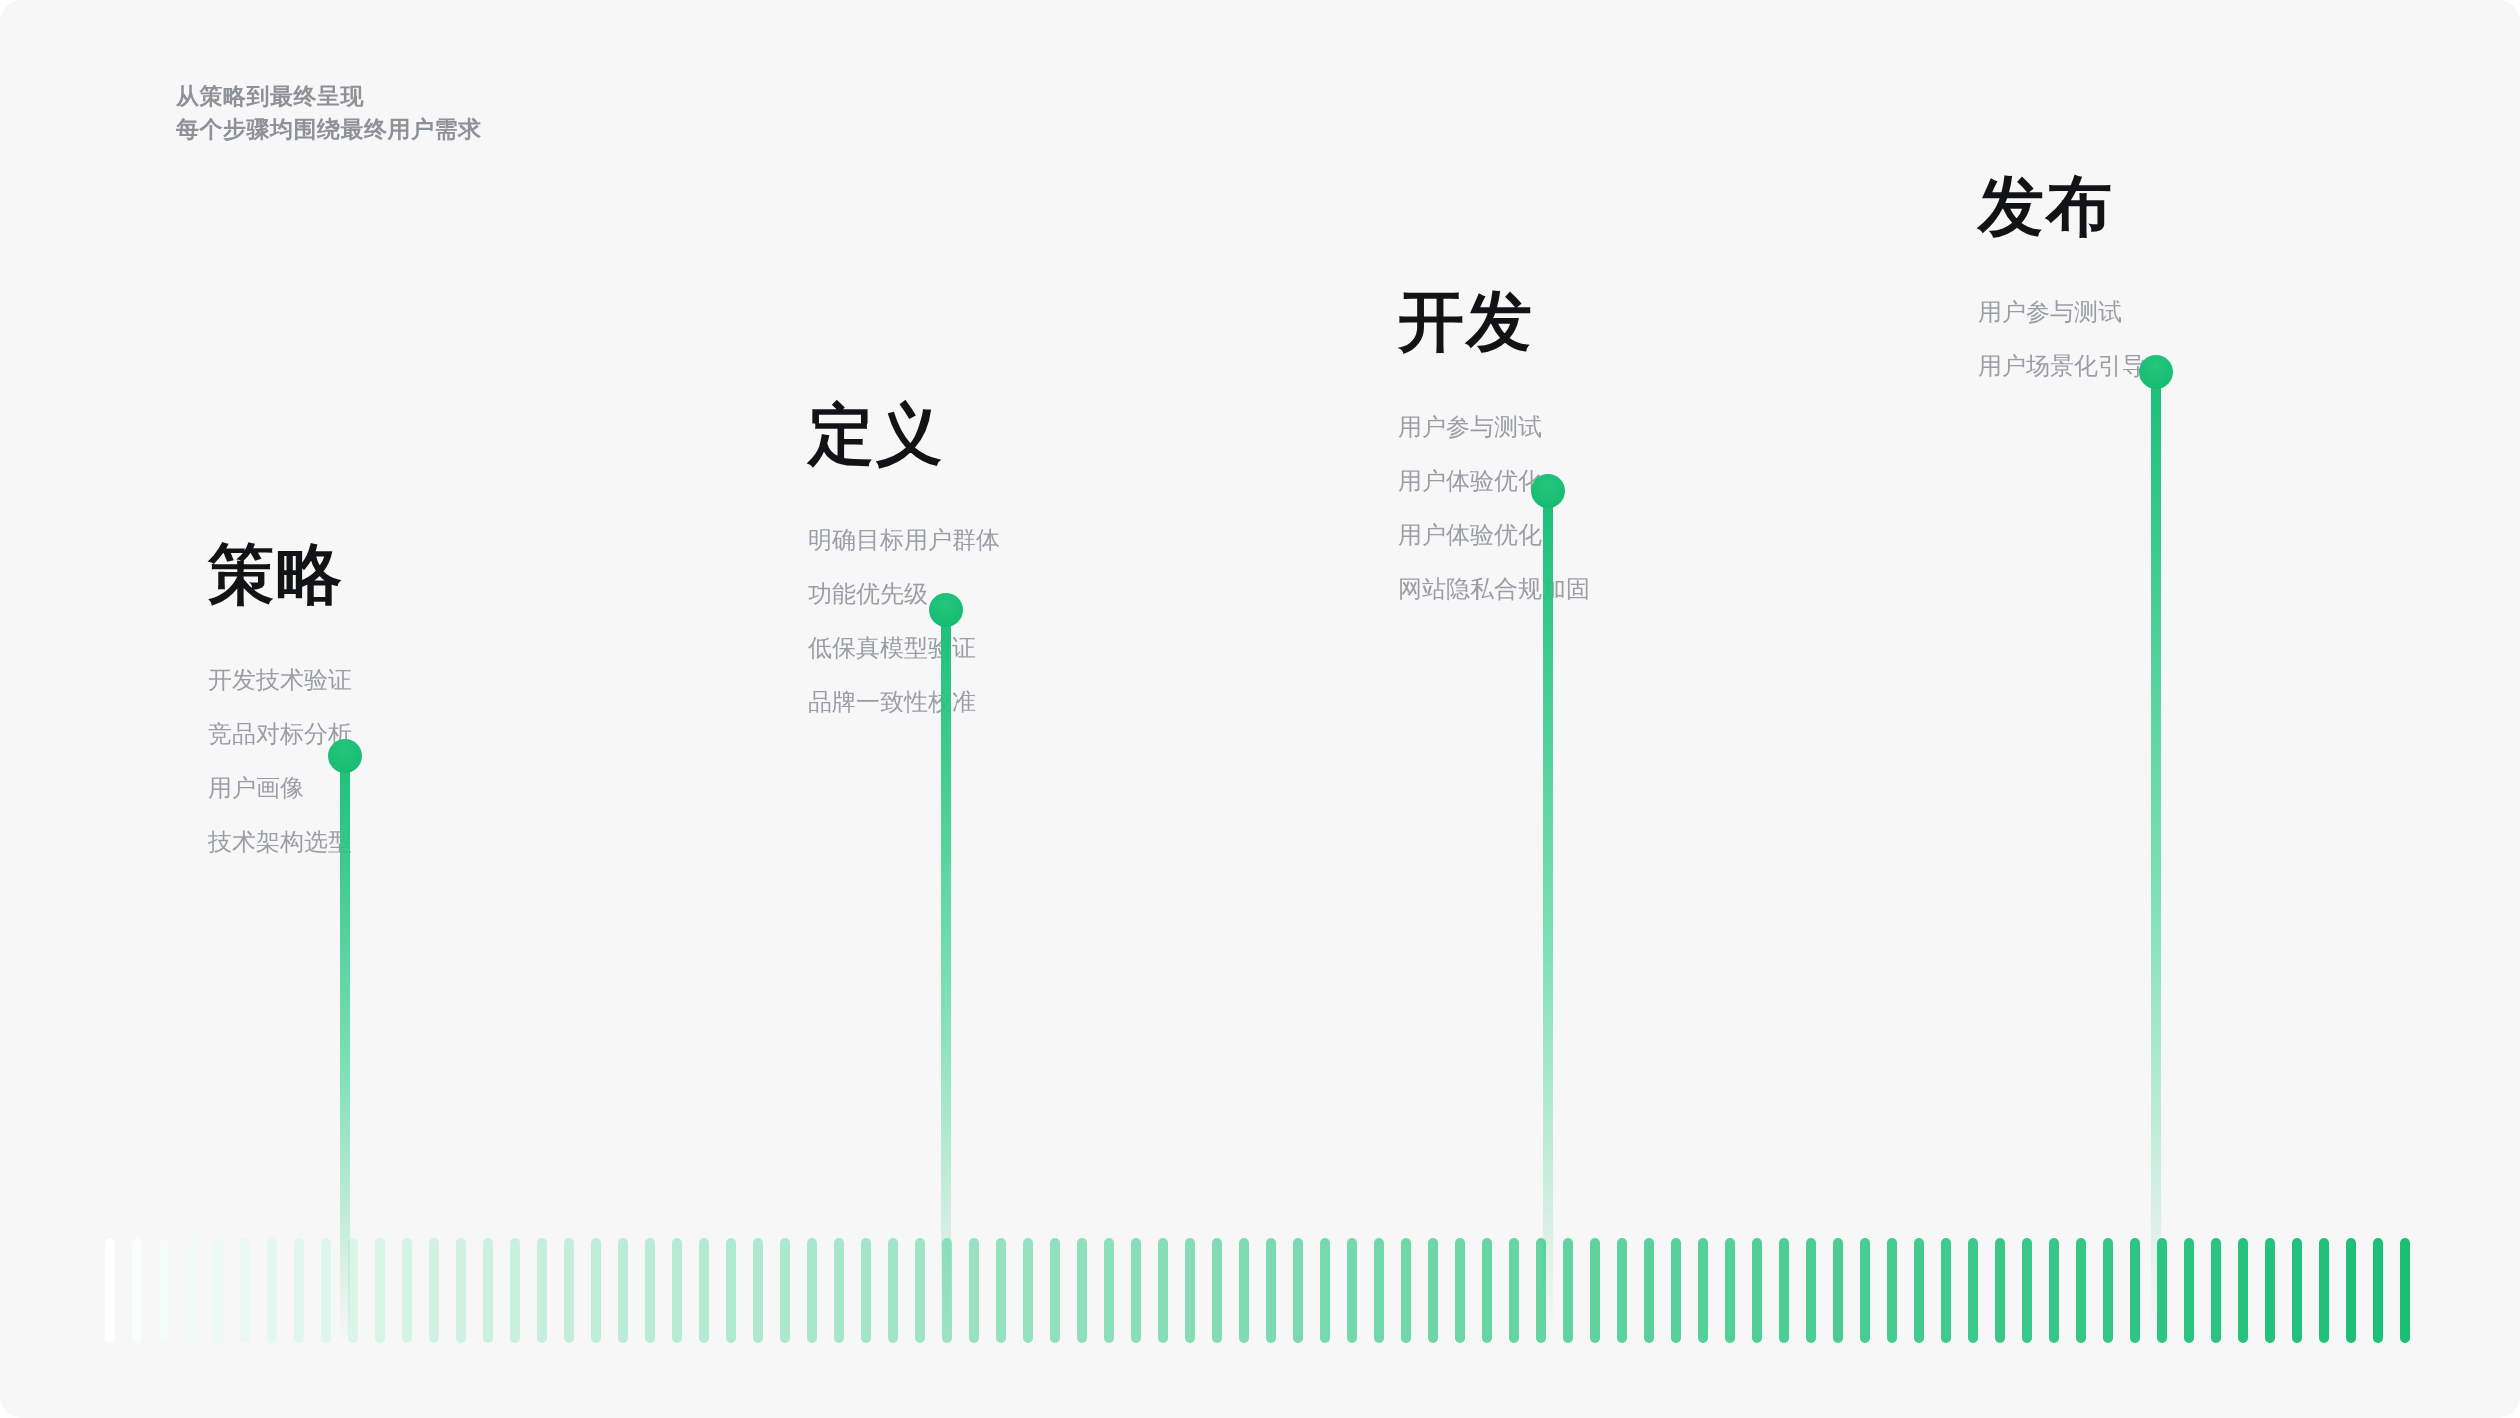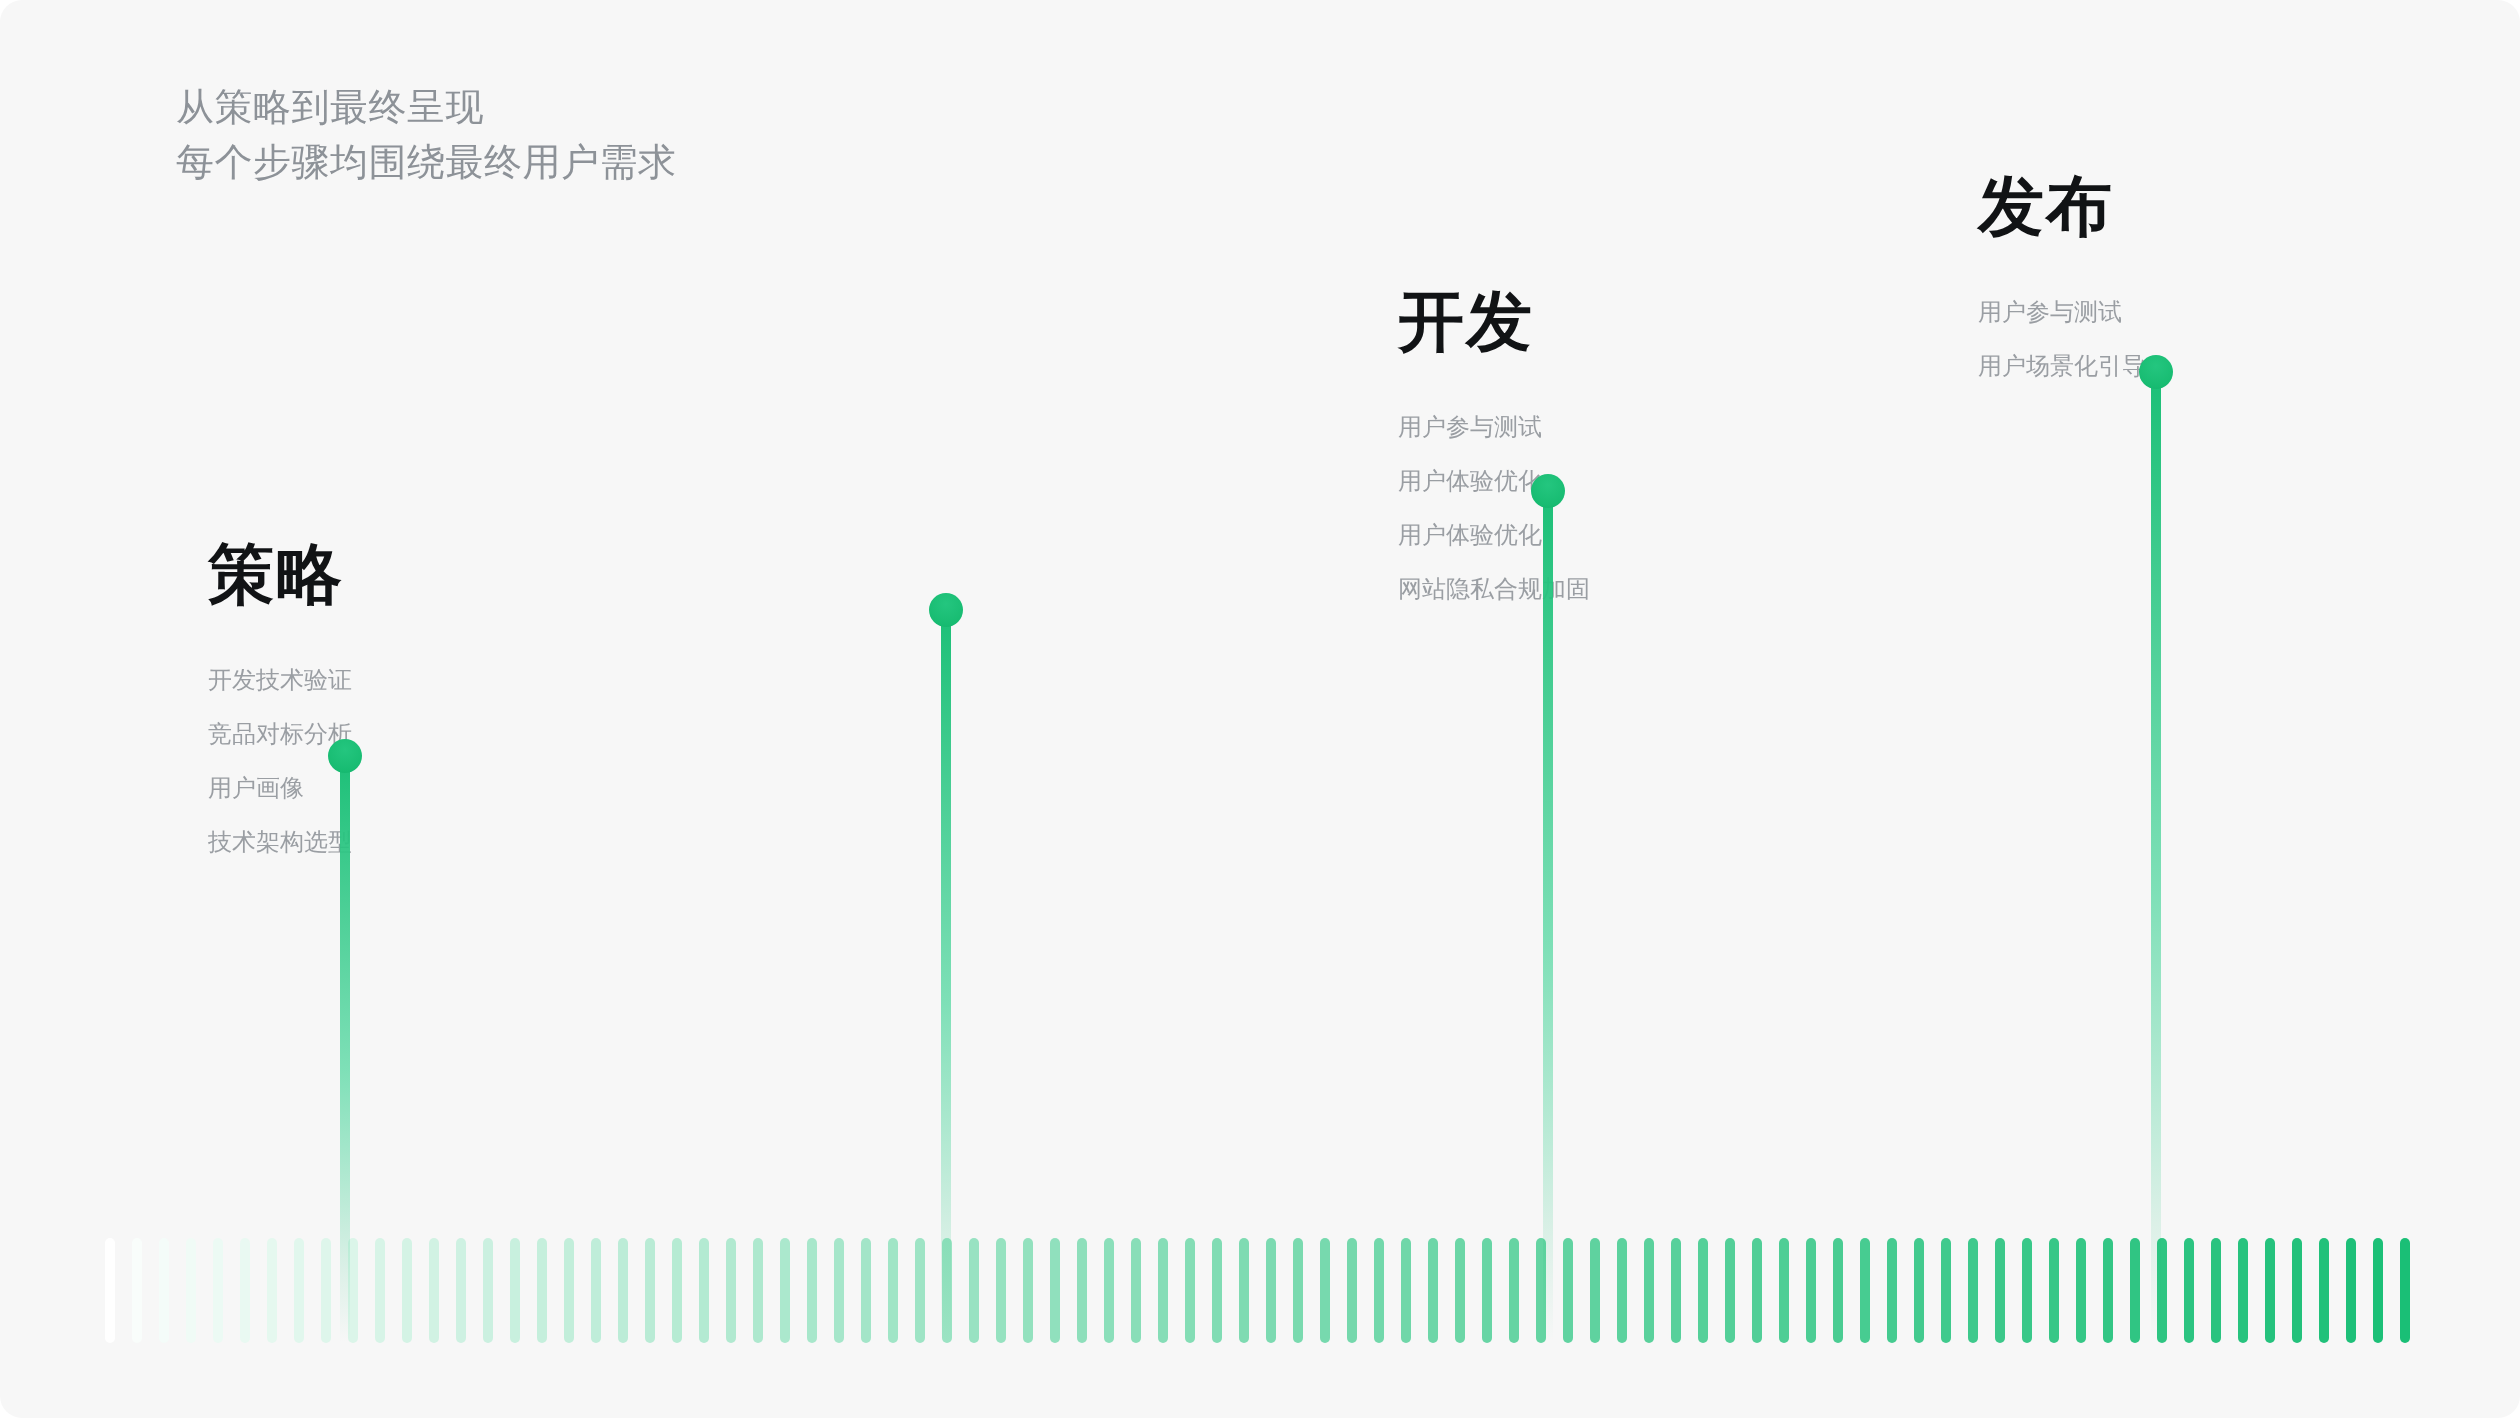--- a/index.html
+++ b/index.html
@@ -22,22 +22,22 @@
     border-radius: 22px;
     overflow: hidden;
   }
 
   
   .header {
     position: absolute;
     left: 176px;
     top: 80px;
     color: #8d9298;
-    font-size: 38px;
-    font-weight: 400;
+    font-size: 23px;
+    font-weight: 700;
     line-height: 1.45;
     letter-spacing: 0.5px;
     white-space: nowrap;
   }
   .header-line { display: block; }
 
   
   .stage {
     position: absolute;
     width: 420px;
@@ -227,20 +227,29 @@
   <div class="stage stage-0">
     <h2 class="stage-title">策略</h2>
     <ul class="stage-items">
       <li class="stage-item">开发技术验证</li>
       <li class="stage-item">竞品对标分析</li>
       <li class="stage-item">用户画像</li>
       <li class="stage-item">技术架构选型</li>
     </ul>
   </div>
 
+  <div class="stage stage-1">
+    <h2 class="stage-title">定义</h2>
+    <ul class="stage-items">
+      <li class="stage-item">明确目标用户群体</li>
+      <li class="stage-item">功能优先级</li>
+      <li class="stage-item">低保真模型验证</li>
+      <li class="stage-item">品牌一致性校准</li>
+    </ul>
+  </div>
 
   <div class="stage stage-2">
     <h2 class="stage-title">开发</h2>
     <ul class="stage-items">
       <li class="stage-item">用户参与测试</li>
       <li class="stage-item">用户体验优化</li>
       <li class="stage-item">用户体验优化</li>
       <li class="stage-item">网站隐私合规加固</li>
     </ul>
   </div>

